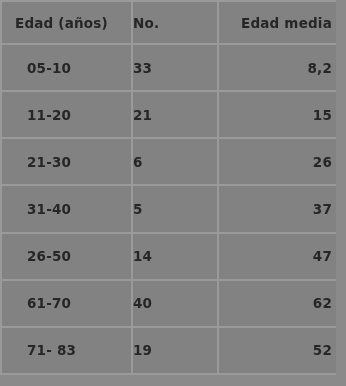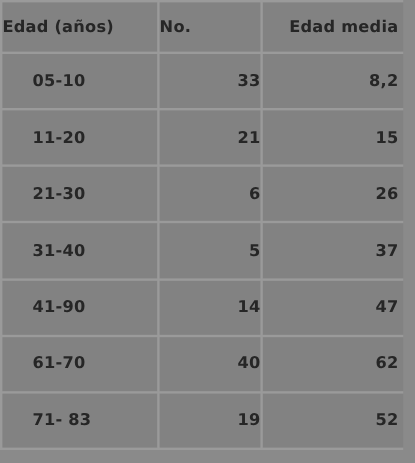--- a/index.html
+++ b/index.html
@@ -48,34 +48,35 @@
     margin: 0;
     border: 0;
     overflow: hidden;
     white-space: nowrap;
   }
 
   
   table.data-table thead th { height: 41px; }
   table.data-table thead th.h1 {
     text-align: left;
+    padding-left: 13px;
   }
   table.data-table thead th.h2 { text-align: left; }
   table.data-table thead th.h3 {
     text-align: right;
     padding-right: 6px;
   }
 
   
   table.data-table tbody td { height: 38px; }
   table.data-table tbody td.d1 {
     text-align: left;
     padding-left: 25px;
   }
-  table.data-table tbody td.d2 { text-align: right; }
+  table.data-table tbody td.d2 { text-align: left; }
   table.data-table tbody td.d3 {
     text-align: right;
     padding-right: 6px;
   }
 
   
   #right-strip {
     position: absolute;
     left: 336px;
     top: 0;
@@ -124,21 +125,21 @@
         <td class="d1">21-30</td>
         <td class="d2">6</td>
         <td class="d3">26</td>
       </tr>
       <tr>
         <td class="d1">31-40</td>
         <td class="d2">5</td>
         <td class="d3">37</td>
       </tr>
       <tr>
-        <td class="d1">41-90</td>
+        <td class="d1">26-50</td>
         <td class="d2">14</td>
         <td class="d3">47</td>
       </tr>
       <tr>
         <td class="d1">61-70</td>
         <td class="d2">40</td>
         <td class="d3">62</td>
       </tr>
       <tr>
         <td class="d1">71- 83</td>

